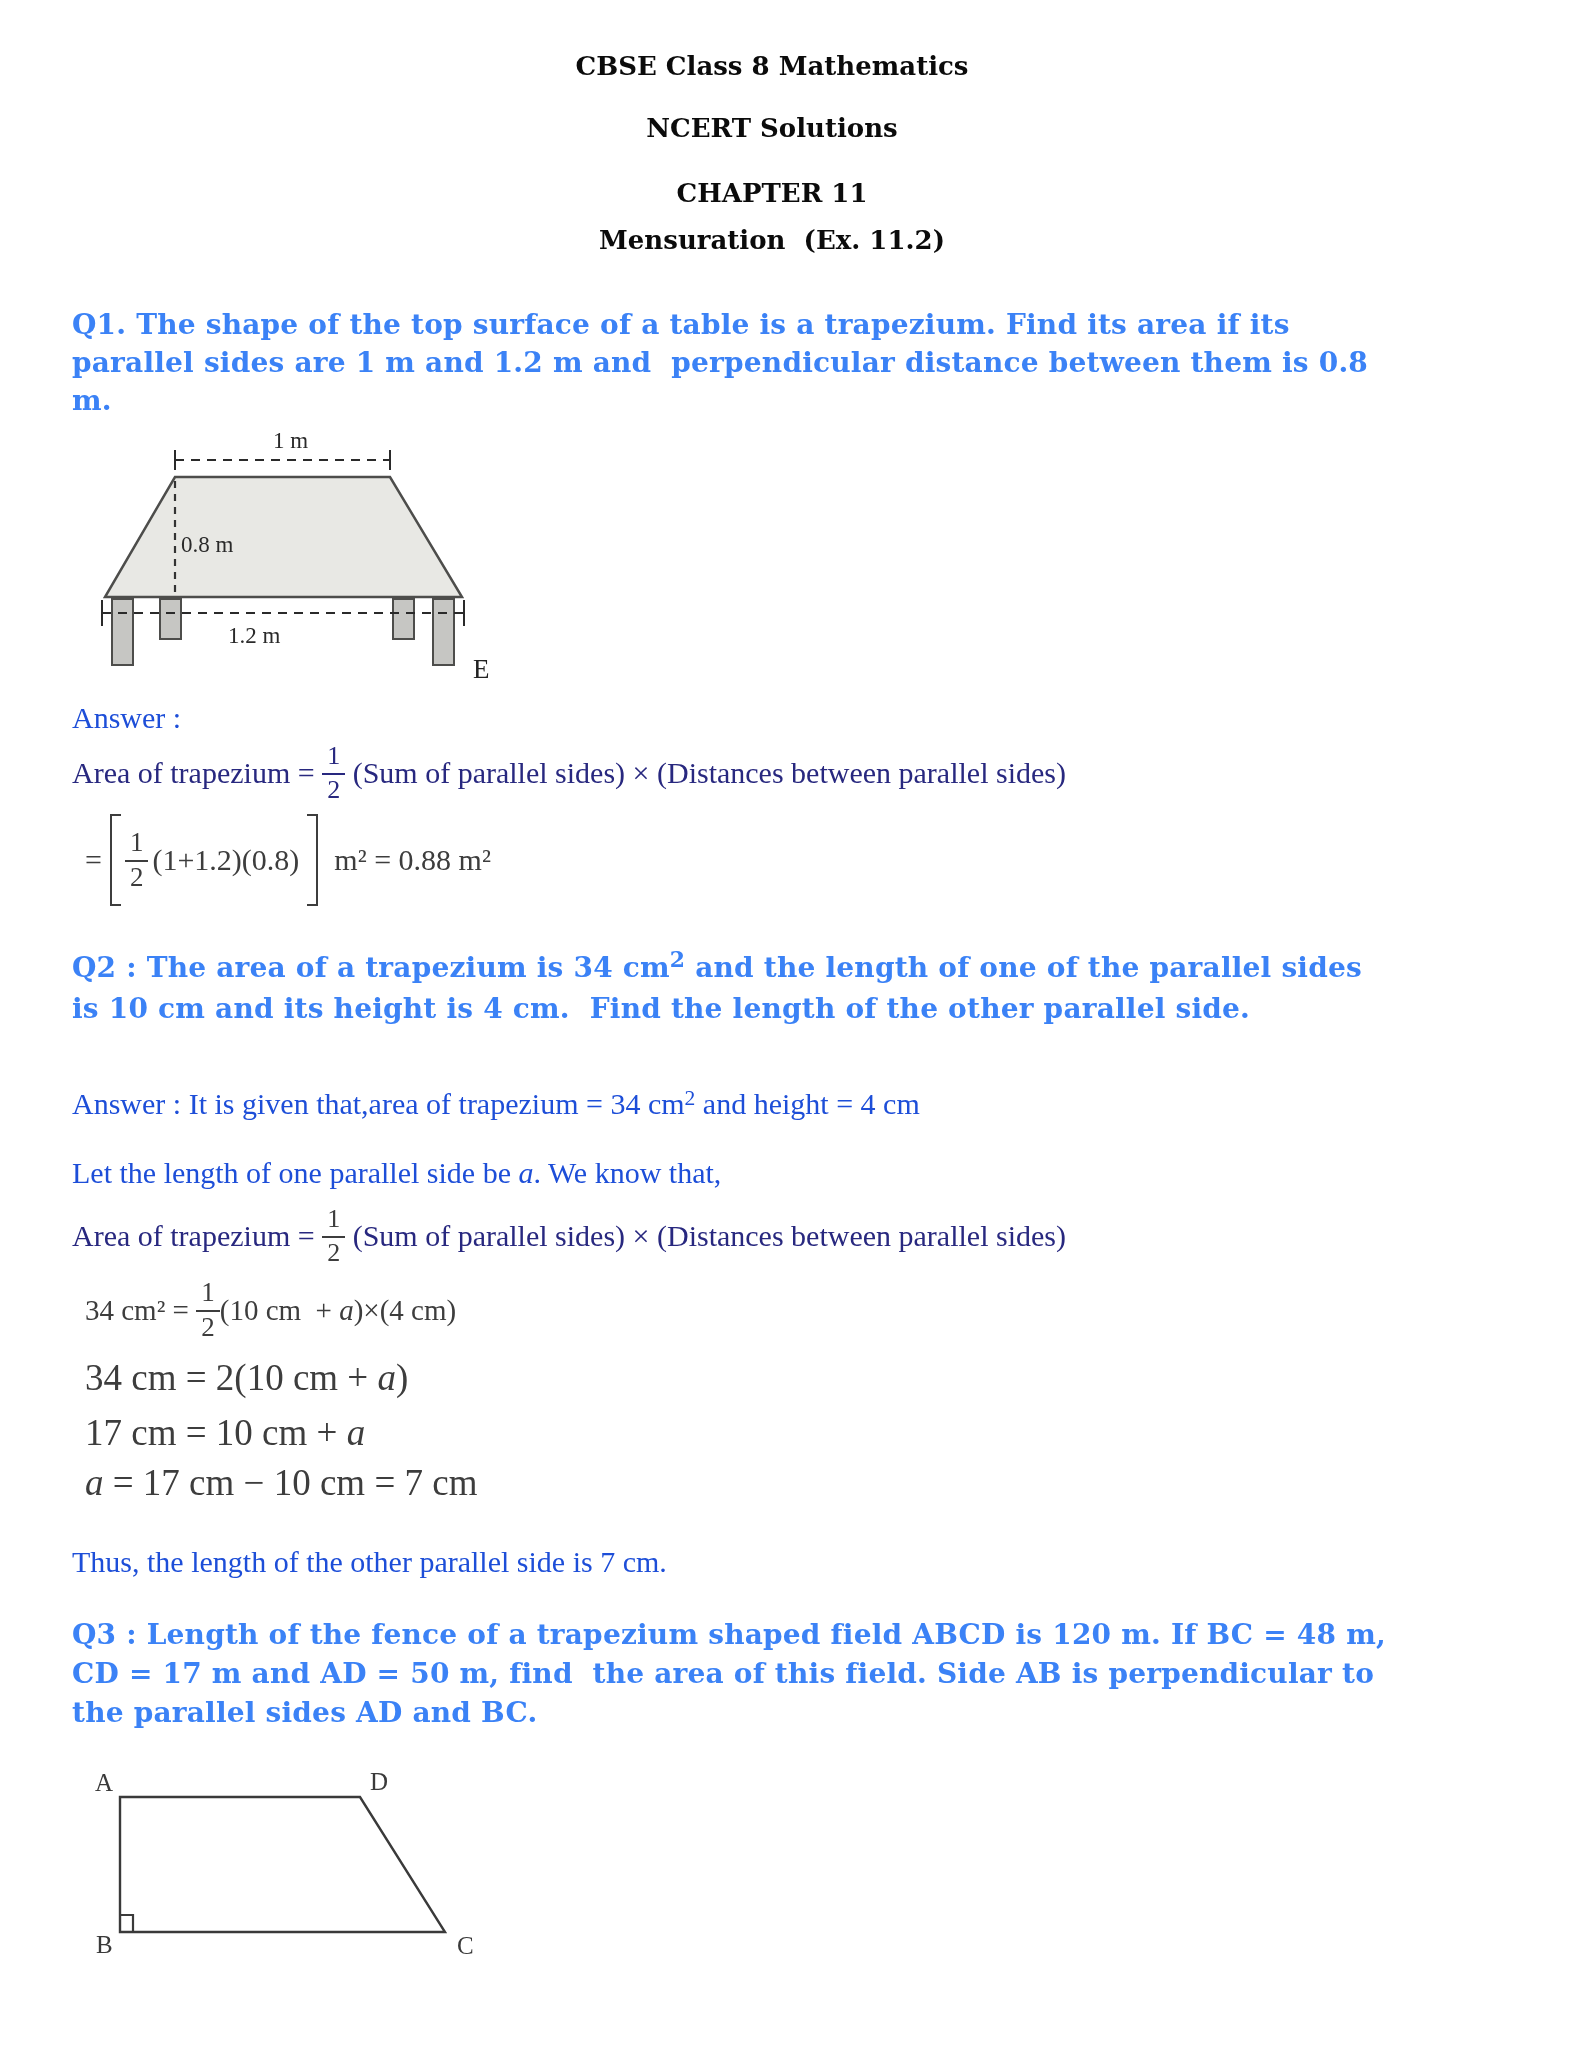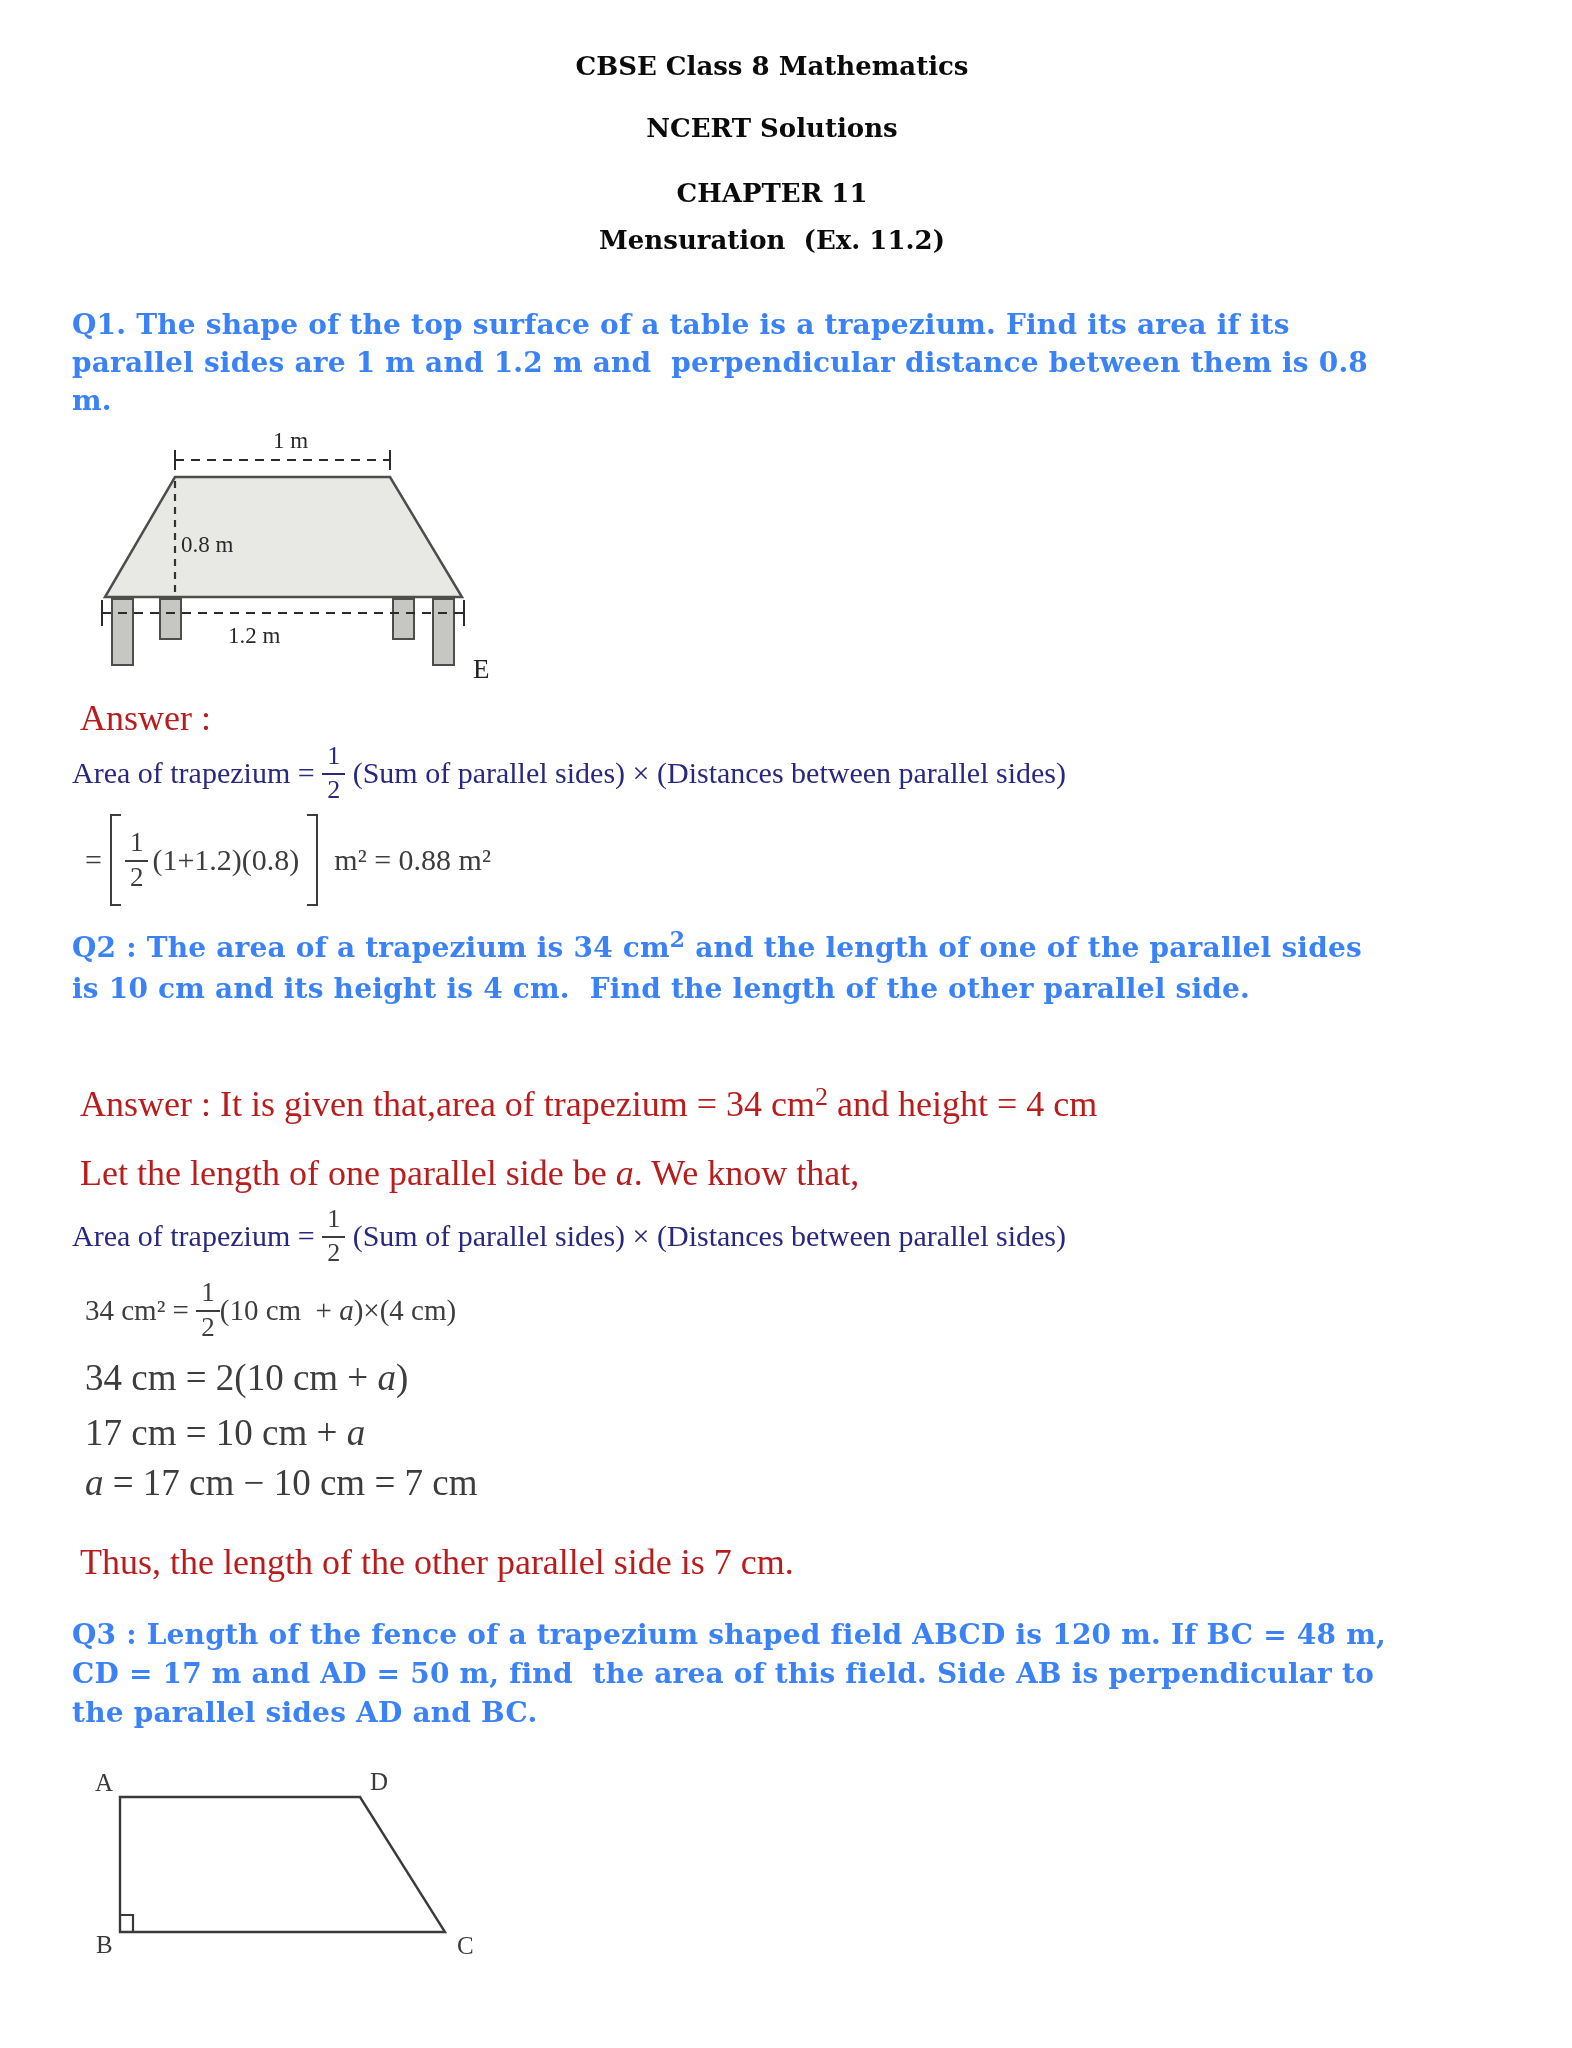--- a/index.html
+++ b/index.html
@@ -14,21 +14,21 @@
   }
   .qblock { position:absolute; left:72px; }
   .qline {
     font-family:"DejaVu Serif", serif; font-weight:bold; font-size:28px;
     color:#3b82f6; line-height:38px; white-space:pre; letter-spacing:0.2px;
   }
   .q2line { line-height:40px; }
   .bsup { display:inline-block; position:relative; top:-0.48em; font-size:0.78em; }
   .ssup { display:inline-block; position:relative; top:-0.42em; font-size:0.72em; }
   .blue  { color:#28287f; font-size:30px; }
-  .bluetext { position:absolute; left:80px; white-space:pre; color:#b91c1c; font-size:36px; line-height:36px; }
+  .bluetext { position:absolute; left:72px; white-space:pre; color:#1d4ed8; font-size:30px; line-height:36px; }
   .mathcol { color:#3d3d3d; }
   .fracrow { position:absolute; display:flex; align-items:center; white-space:pre; }
   .frac { display:inline-flex; flex-direction:column; align-items:center; line-height:1.02; font-size:26px; }
   .frac .num { padding:0 5px 3px; }
   .frac .den { border-top:2.5px solid currentColor; padding:2px 5px 0; }
   .brk { width:11px; align-self:stretch; box-sizing:border-box; }
   .brk-l { border:2.5px solid #3d3d3d; border-right:none; }
   .brk-r { border:2.5px solid #3d3d3d; border-left:none; }
   .mrow { position:absolute; left:85px; white-space:pre; color:#3d3d3d; font-size:37px; }
   .var { font-style:italic; }
@@ -90,21 +90,21 @@
     <span class="brk brk-l" style="margin-left:8px"></span>
     <span class="frac" style="margin:0 4px; font-size:27px;">
       <span class="num">1</span>
       <span class="den">2</span>
     </span>
     <span>(1+1.2)(0.8)</span>
     <span class="brk brk-r" style="margin-left:8px"></span>
     <span style="margin-left:16px">m² = 0.88 m²</span>
   </div>
 
-  <div class="qblock" style="top:928px">
+  <div class="qblock" style="top:948px">
     <div class="qline q2line"><span>Q2 : The area of a trapezium is 34 cm</span><span class="bsup">2</span><span> and the length of one of the parallel sides</span></div>
     <div class="qline q2line">is 10 cm and its height is 4 cm.  Find the length of the other parallel side.</div>
   </div>
 
   <div class="bluetext" style="top:1082px; line-height:44px;font-family:Liberation Serif, serif;"><span>Answer : It is given that,area of trapezium = 34 cm</span><span class="ssup">2</span><span> and height = 4 cm</span></div>
 
   <div class="bluetext" style="top:1154px; line-height:38px;"><span>Let the length of one parallel side be </span><span class="var">a</span><span>. We know that,</span></div>
 
   <div class="fracrow blue" style="left:72px; top:1200px; height:72px;">
     <span>Area of trapezium = </span>

